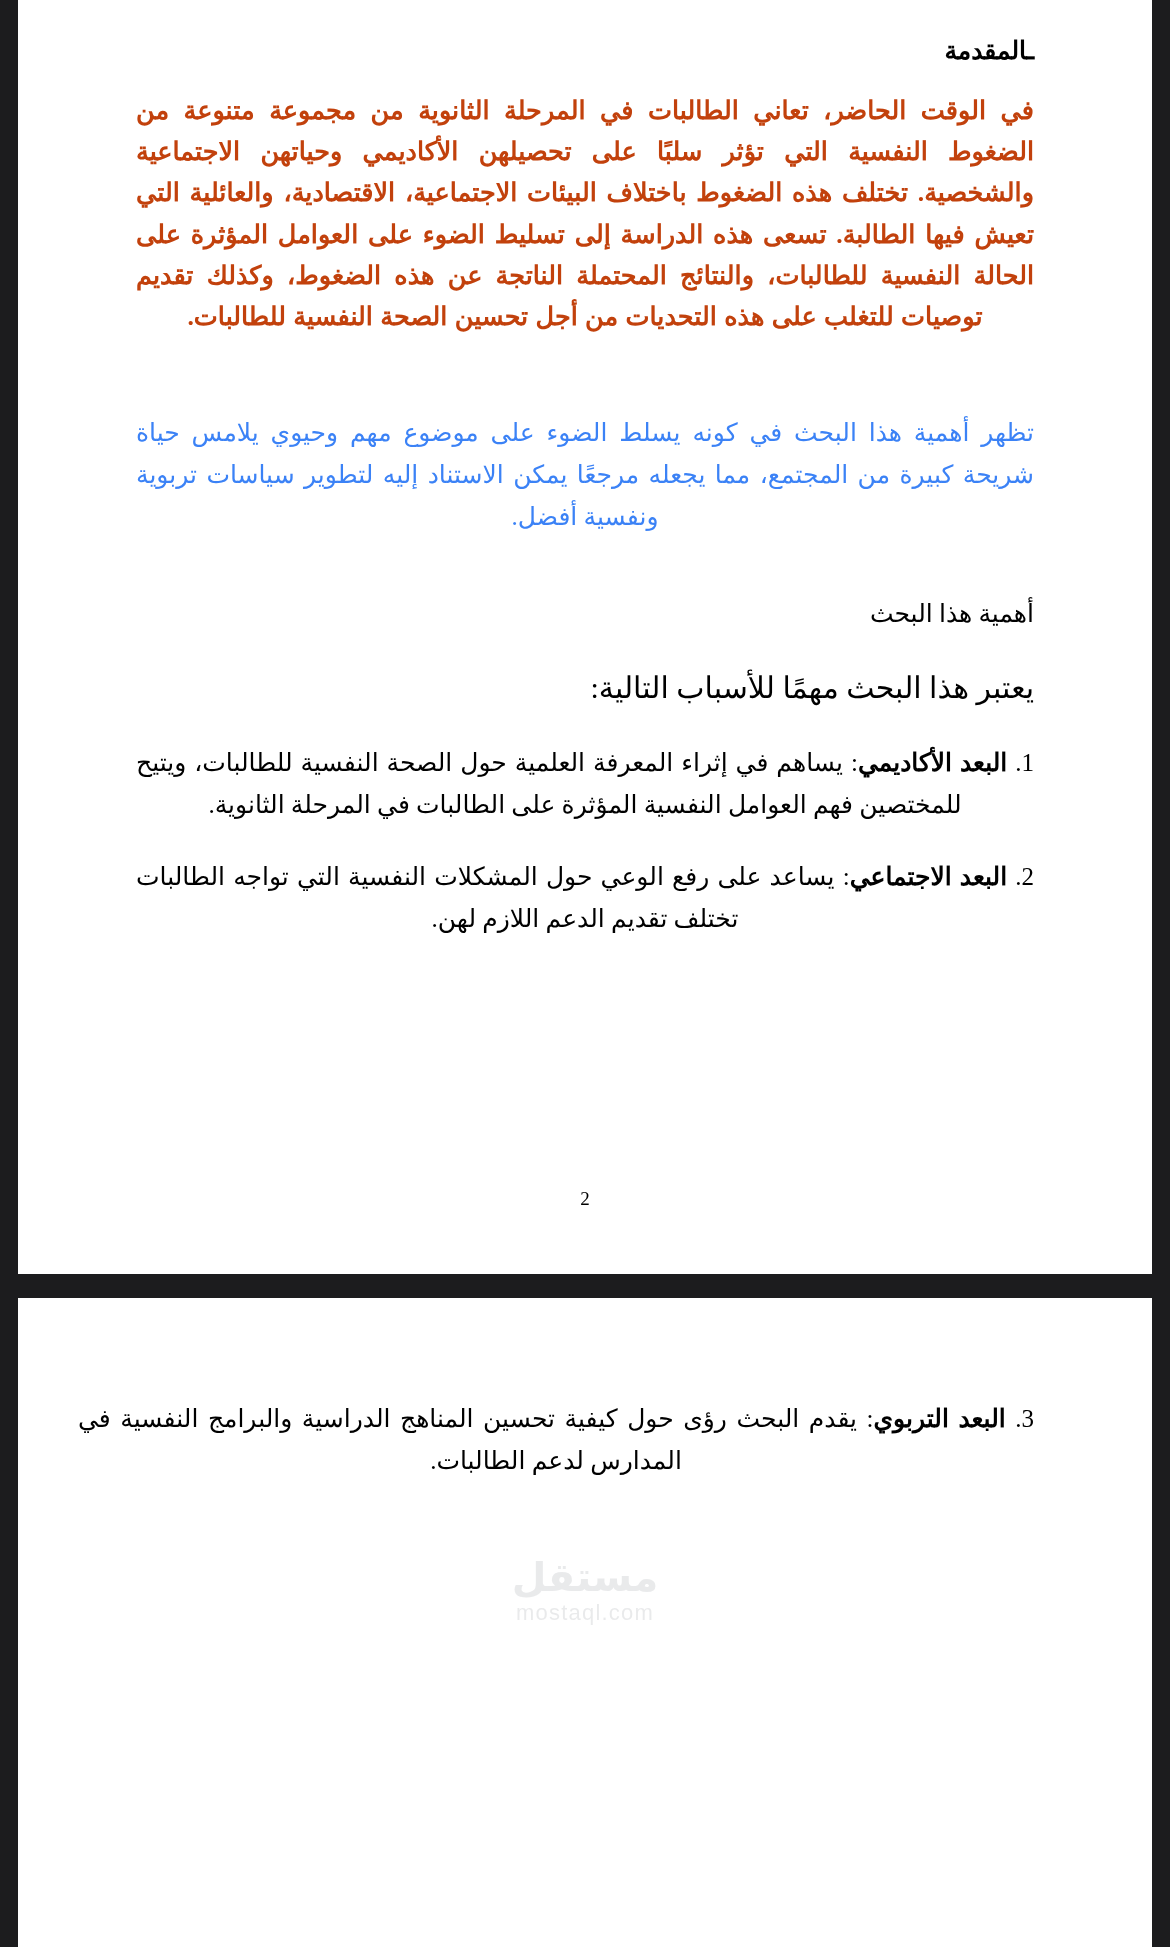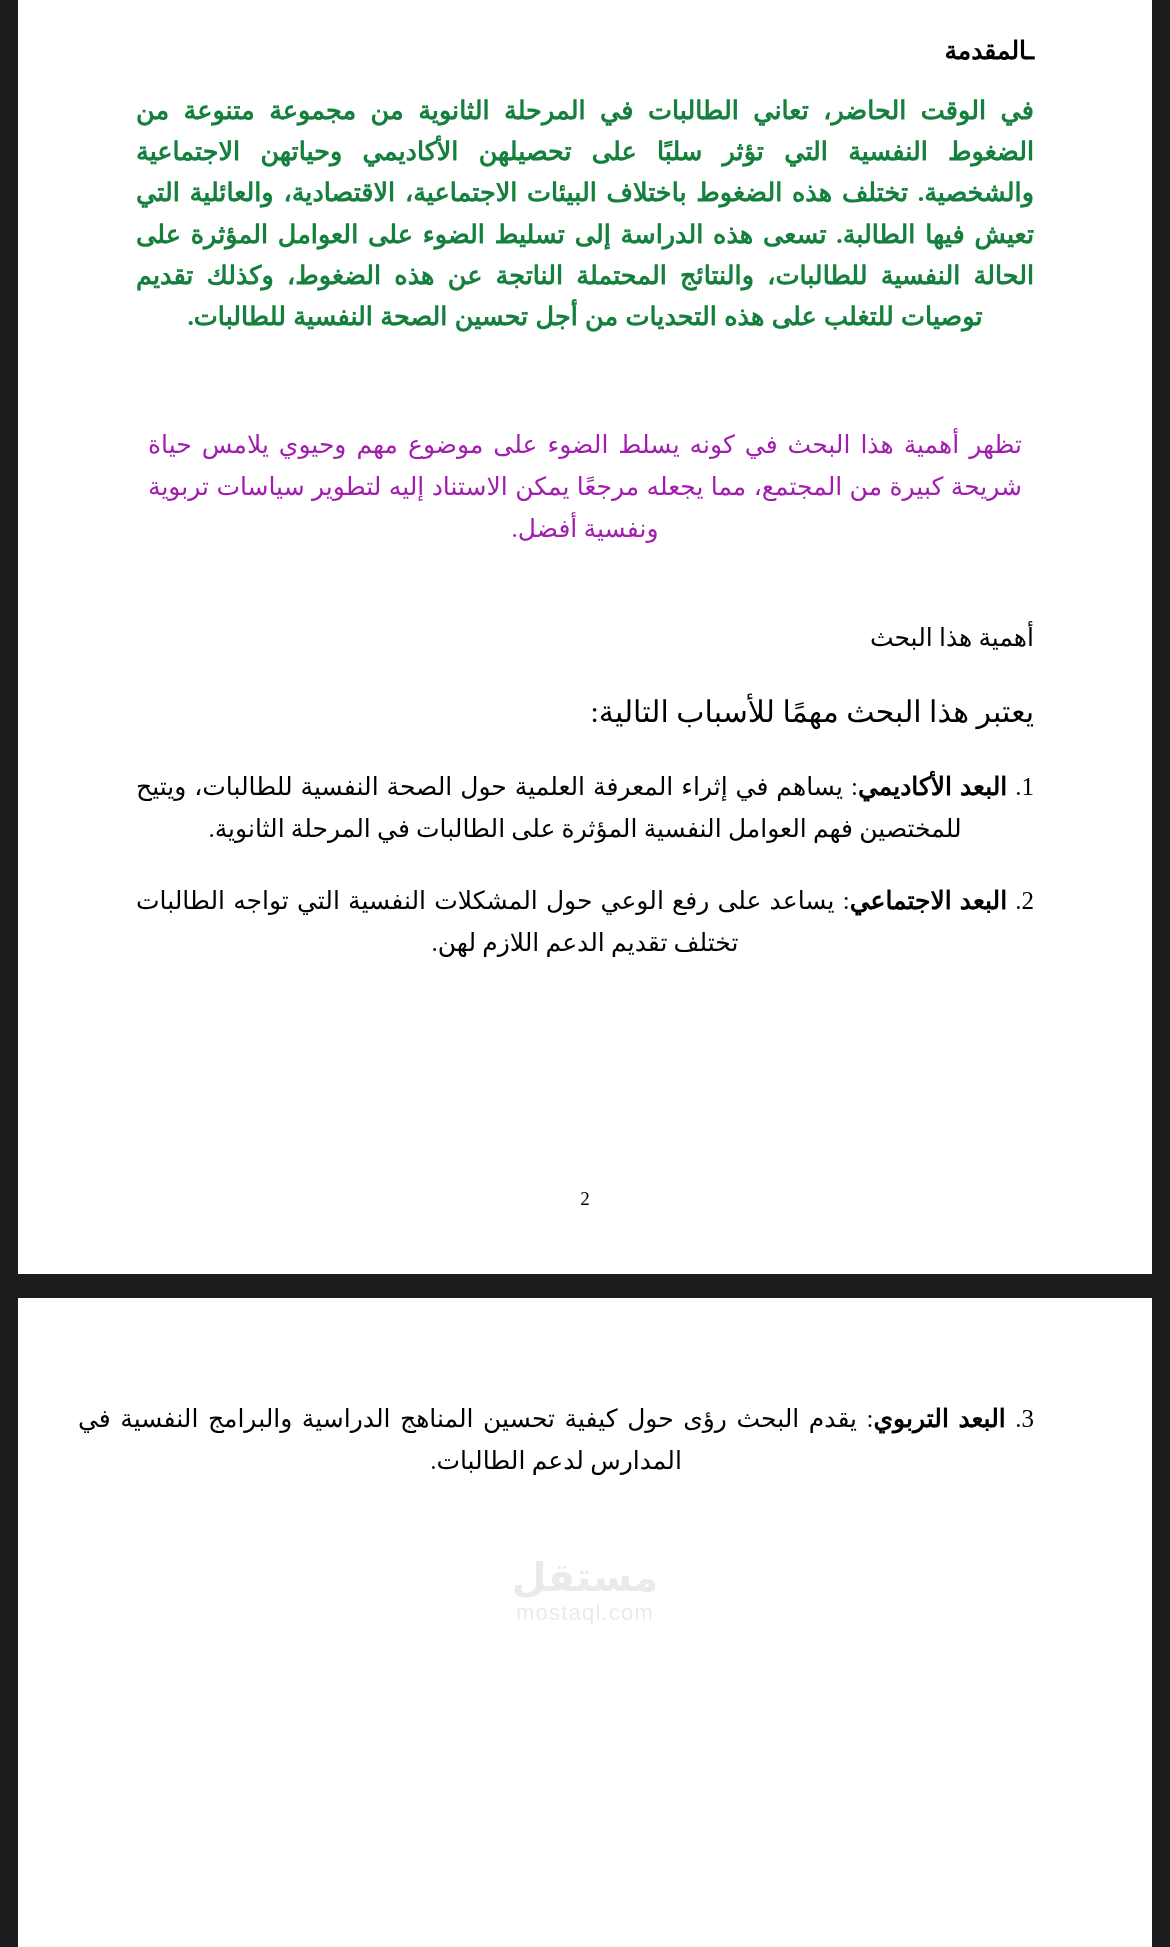--- a/index.html
+++ b/index.html
@@ -56,40 +56,40 @@
     line-height: 1.35;
     color: #000;
     margin: 0 0 22px 0;
     letter-spacing: 0;
   }
 
   .bold-para {
     font-weight: bold;
     font-size: 25.5px;
     line-height: 1.62;
-    color: #15803d;
+    color: #c2410c;
     text-align: justify;
     text-align-last: center;
     margin: 0;
     padding: 0 0 0 0;
     word-spacing: 1px;
   }
 
   .spacer-lg { height: 74px; }
   .spacer-md { height: 56px; }
   .spacer-sm { height: 30px; }
 
   .body-para {
     font-weight: normal;
     font-size: 25px;
     line-height: 1.68;
-    color: #a21caf;
+    color: #3b82f6;
     text-align: justify;
     text-align-last: center;
-    margin: 12px;
+    margin: 0;
   }
 
   .section-heading {
     font-weight: normal;
     font-size: 25px;
     line-height: 1.6;
     color: #000;
     text-align: right;
     margin: 0;
   }

